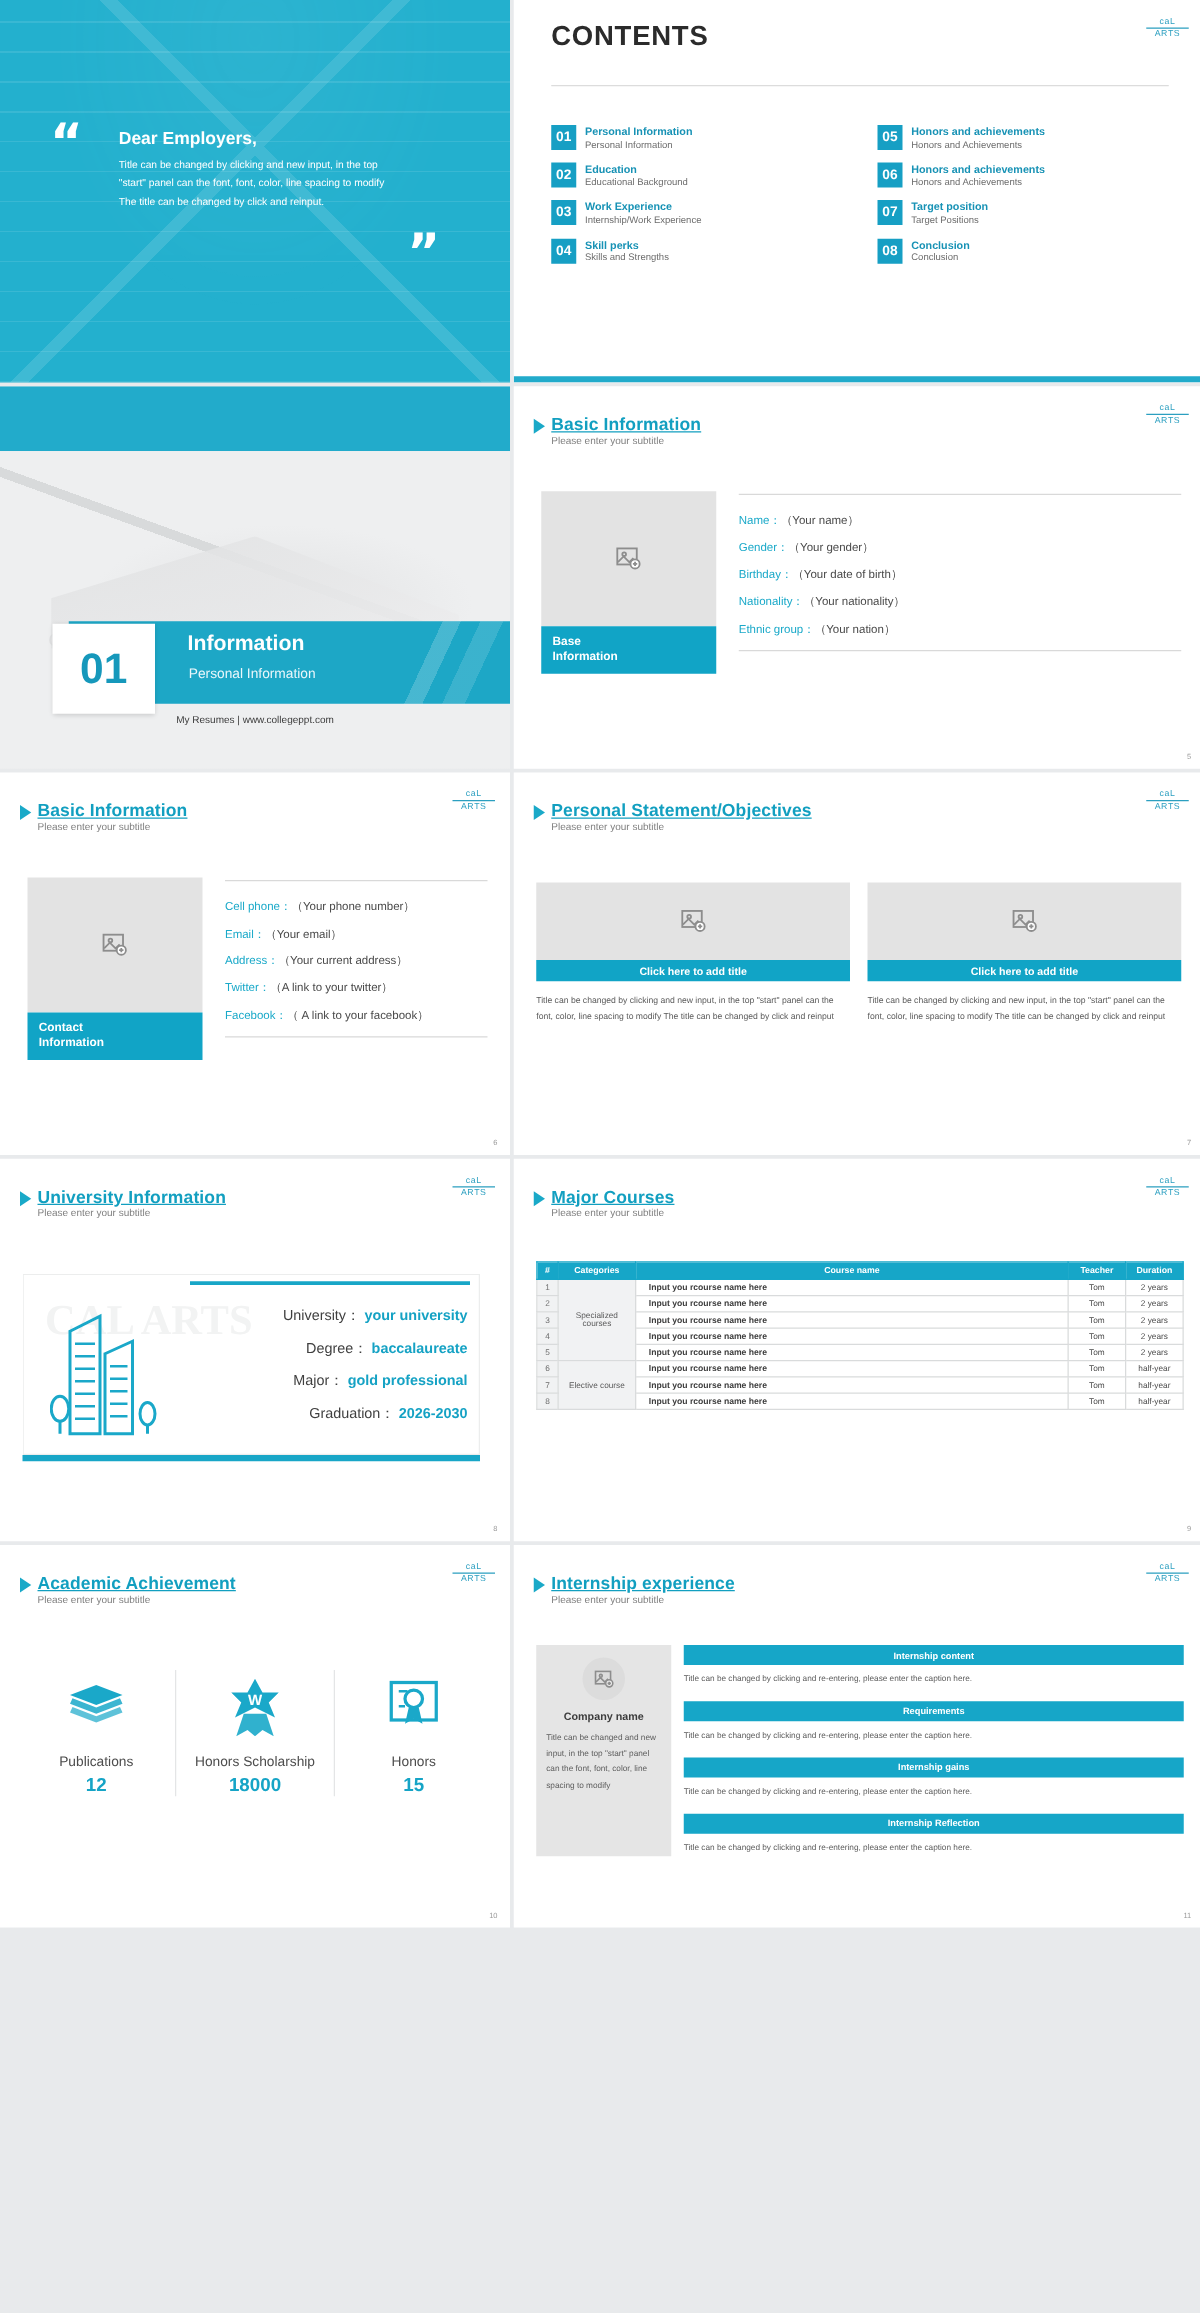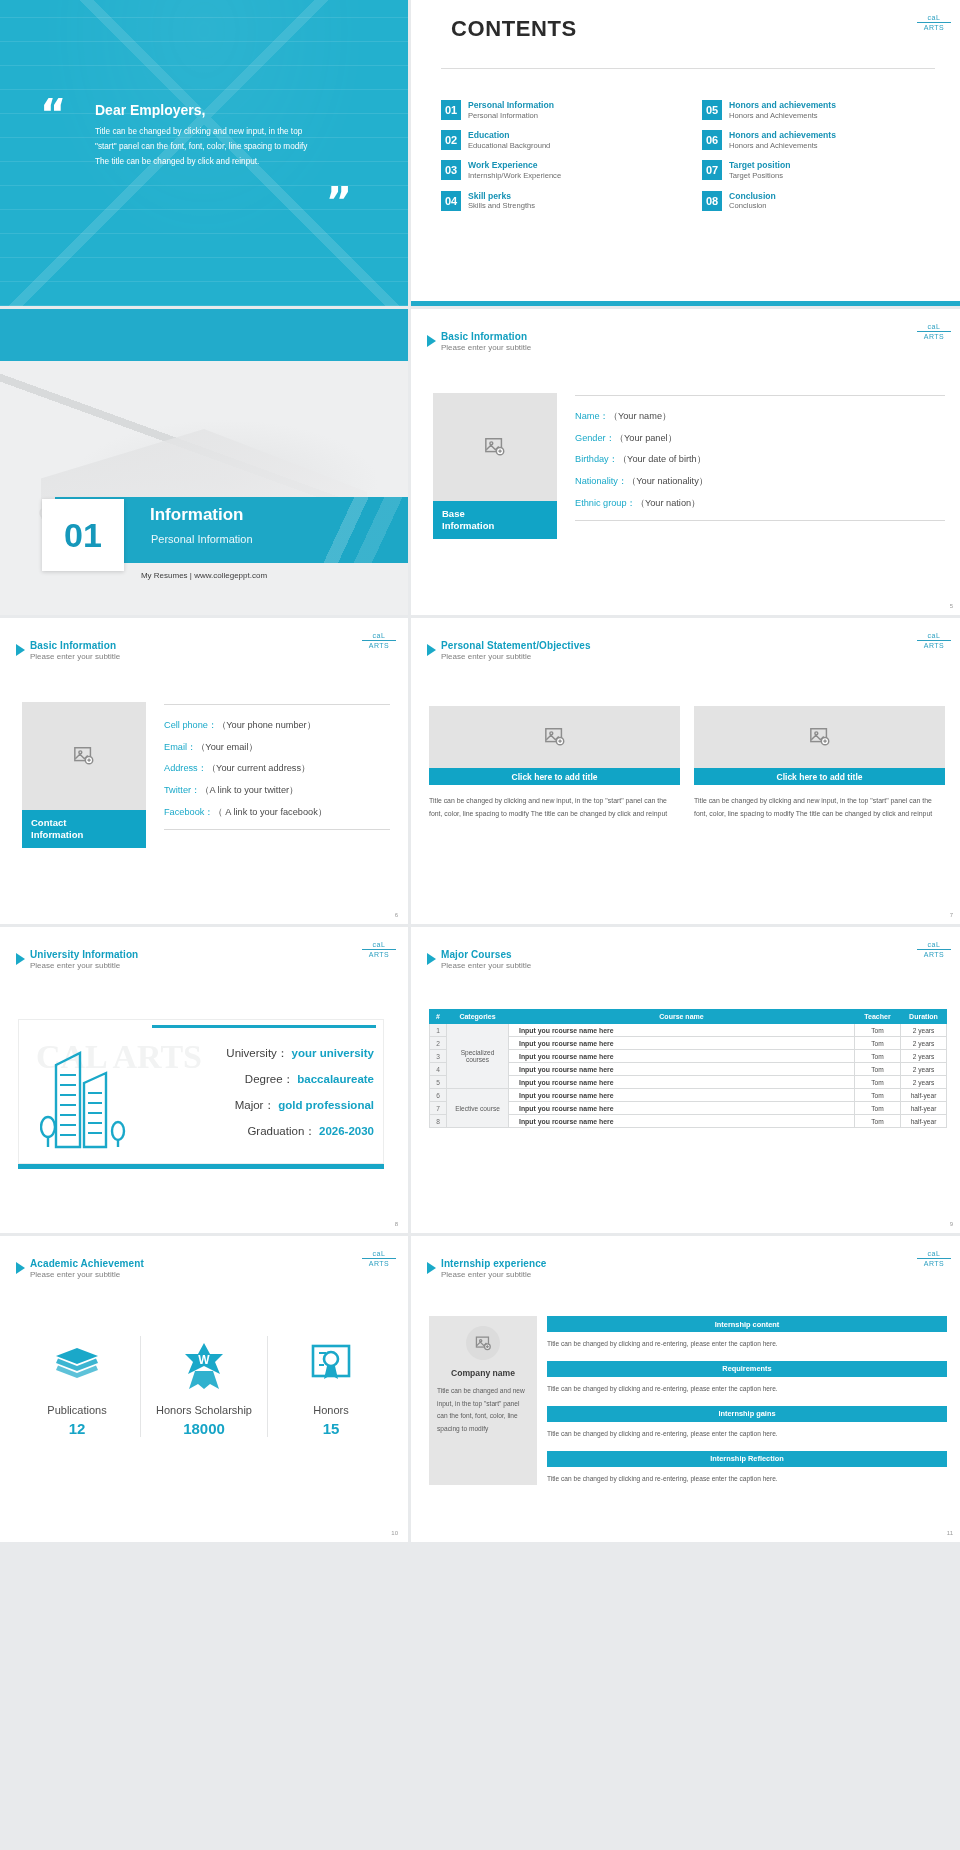--- a/index.html
+++ b/index.html
@@ -41,21 +41,21 @@
   .shead { position: absolute; left: 16px; top: 22px; }
   .shead .tri {
     position: absolute; left: 0; top: 4px;
     width: 0; height: 0;
     border-left: 9px solid #1aa9c8;
     border-top: 6px solid transparent;
     border-bottom: 6px solid transparent;
   }
   .shead .htxt { margin-left: 14px; }
   .shead h2 {
-    font-size: 10px; color: #129fc0; font-weight: bold; letter-spacing: .1px;
+    font-size: 14px; color: #129fc0; font-weight: bold; letter-spacing: .1px; text-decoration: underline;
   }
   .shead .sub { font-size: 8px; color: #808080; margin-top: 1px; }
 
   
   .s-quote { background: #23b0ce; }
   .s-quote .bg {
     position: absolute; inset: 0; opacity: .13;
     background:
       linear-gradient(135deg, transparent 44%, #fff 44%, #fff 46%, transparent 46%),
       linear-gradient(-135deg, transparent 44%, #fff 44%, #fff 46%, transparent 46%),
@@ -70,21 +70,21 @@
     font-family: "DejaVu Sans", sans-serif;
   }
   .s-quote .qopen { left: 40px; top: 100px; font-size: 40px; line-height: 0.7; }
   .s-quote .qclose { right: 56px; top: 188px; font-size: 40px; line-height: 0.7; }
   .s-quote .qbody { position: absolute; left: 95px; top: 102px; width: 222px; }
   .s-quote .qtitle { color:#fff; font-size: 14px; font-weight: bold; }
   .s-quote .qtext { color:#fff; font-size: 8.2px; line-height: 1.85; margin-top: 6px; }
 
   
   .s-contents .title {
-    position: absolute; left: 40px; top: 16px;
+    position: absolute; left: 30px; top: 16px;
     font-size: 22px; font-weight: bold; color: #2b2b2b; letter-spacing: .6px;
   }
   .s-contents .divider {
     position: absolute; left: 30px; top: 68px; width: 494px; height: 1px; background: #dcdcdc;
   }
   .s-contents .grid {
     position: absolute; left: 30px; top: 100px; width: 500px;
     display: grid; grid-template-columns: 1fr 1fr; gap: 10px 22px;
   }
   .toc-item { display: flex; gap: 7px; align-items: flex-start; }
@@ -163,21 +163,21 @@
     background: #11a4c6; color:#fff; font-weight: bold; font-size: 9.5px;
     padding: 7px 9px; line-height: 1.25;
   }
   .hr-line { height: 1px; background: #d9d9d9; }
   .kv { font-size: 9.2px; line-height: 2.35; }
   .kv .k { color: #1aa9c9; }
   .kv .v { color: #4a4a4a; }
 
   
   .infowrap { position: absolute; left: 22px; top: 84px; right: 18px; display: flex; gap: 18px; }
-  .infoleft { width: 124px; }
+  .infoleft { width: 140px; }
   .infoleft .ph { height: 108px; }
   .inforight { flex: 1; padding-top: 2px; }
 
   
   .twocards { position: absolute; left: 18px; top: 88px; right: 18px; display: flex; gap: 14px; }
   .card { flex: 1; }
   .card .ph { height: 62px; }
   .card .cyanbtn { height: 17px; }
   .card p { font-size: 6.9px; color: #5b5b5b; line-height: 1.95; margin-top: 9px; }
 
@@ -365,21 +365,21 @@
         </div>
         <div class="cyanlabel">
           <div>Base</div>
           <div>Information</div>
         </div>
       </div>
       <div class="inforight">
         <div class="hr-line"></div>
         <div class="kv" style="padding:10px 0 6px">
           <div><span class="k">Name：</span><span class="v">（Your name）</span></div>
-          <div><span class="k">Gender：</span><span class="v">（Your panel）</span></div>
+          <div><span class="k">Gender：</span><span class="v">（Your gender）</span></div>
           <div><span class="k">Birthday：</span><span class="v">（Your date of birth）</span></div>
           <div><span class="k">Nationality：</span><span class="v">（Your nationality）</span></div>
           <div><span class="k">Ethnic group：</span><span class="v">（Your nation）</span></div>
         </div>
         <div class="hr-line"></div>
       </div>
     </div>
     <div class="pgnum">5</div>
   </div>
 

